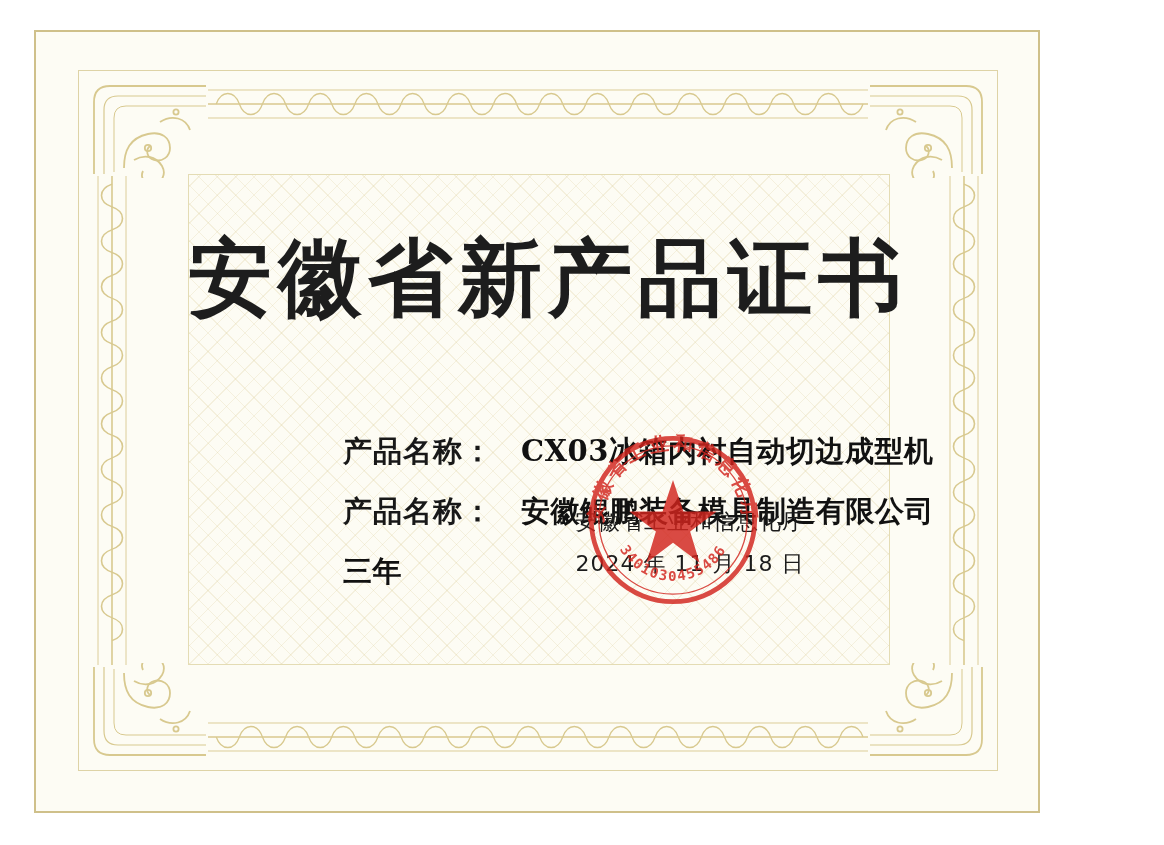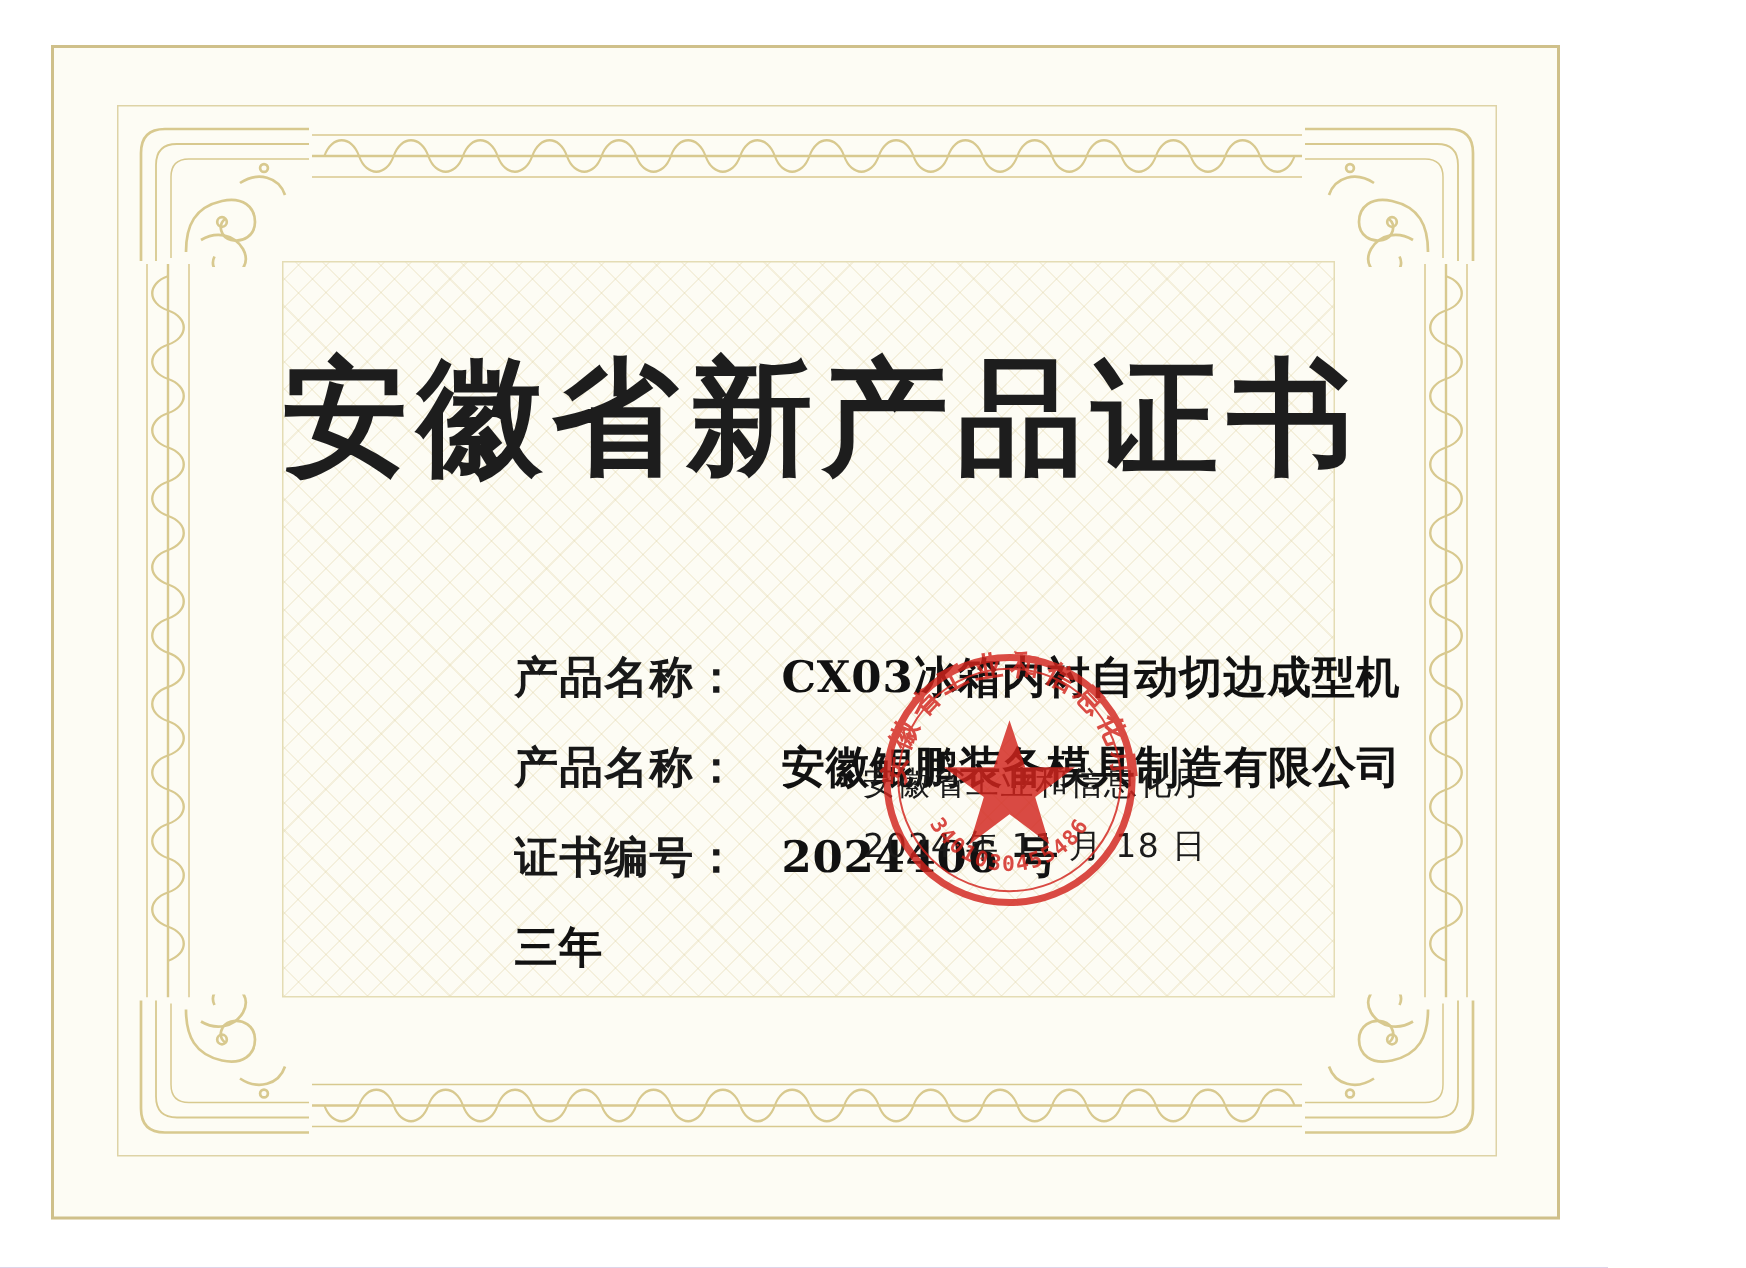--- a/index.html
+++ b/index.html
@@ -379,24 +379,20 @@
           <div class="field-row">
             <span class="field-label">产品名称：</span>
             <span class="field-value">CX03冰箱内衬自动切边成型机</span>
           </div>
 
           <div class="field-row">
             <span class="field-label">产品名称：</span>
             <span class="field-value">安徽鲲鹏装备模具制造有限公司</span>
           </div>
 
-          <div class="field-row">
-            <span class="field-label">证书编号：</span>
-            <span class="field-value">2024406 号</span>
-          </div>
 
           <div class="field-row">
             <span class="field-value">三年</span>
           </div>
 
         </div>
 
         <div class="signature-block">
           <div class="issuer">安徽省工业和信息化厅</div>
           <div class="issue-date">2024 年 11 月 18 日</div>

